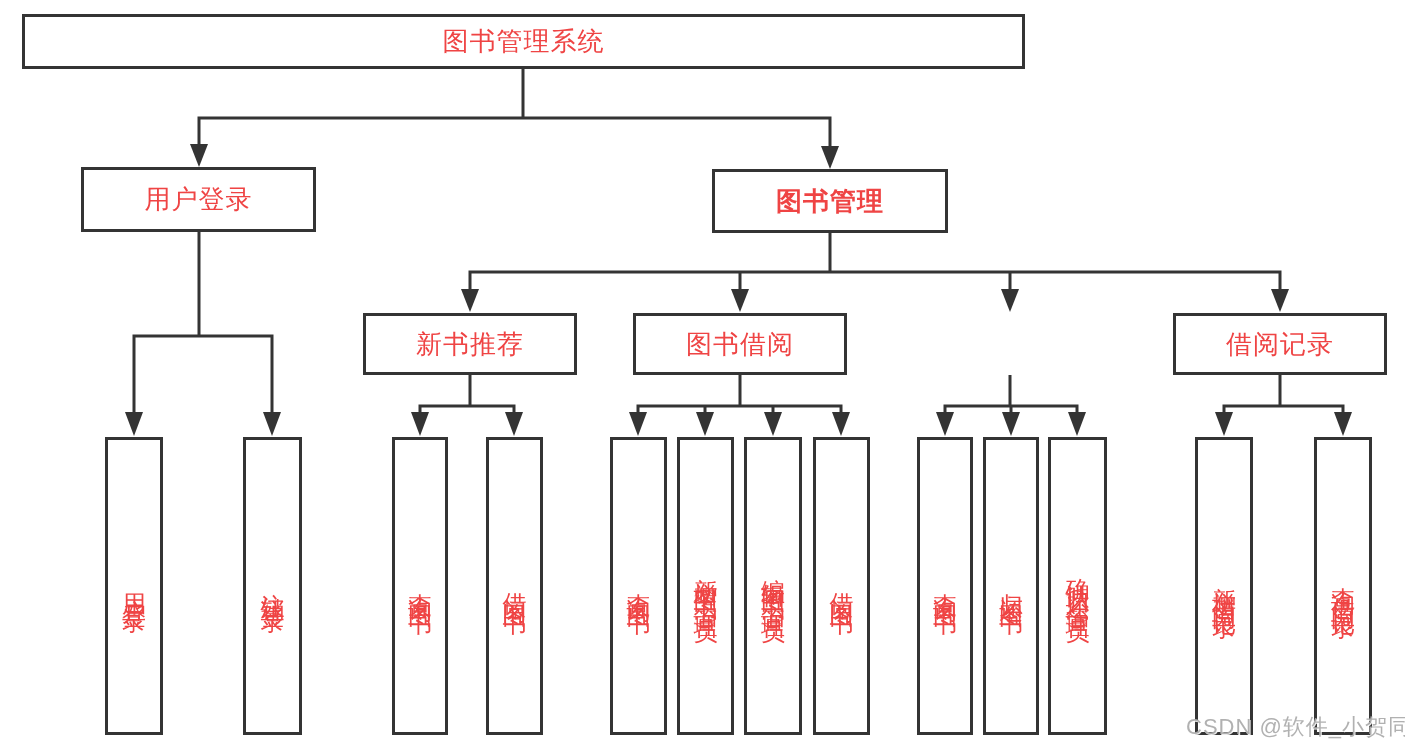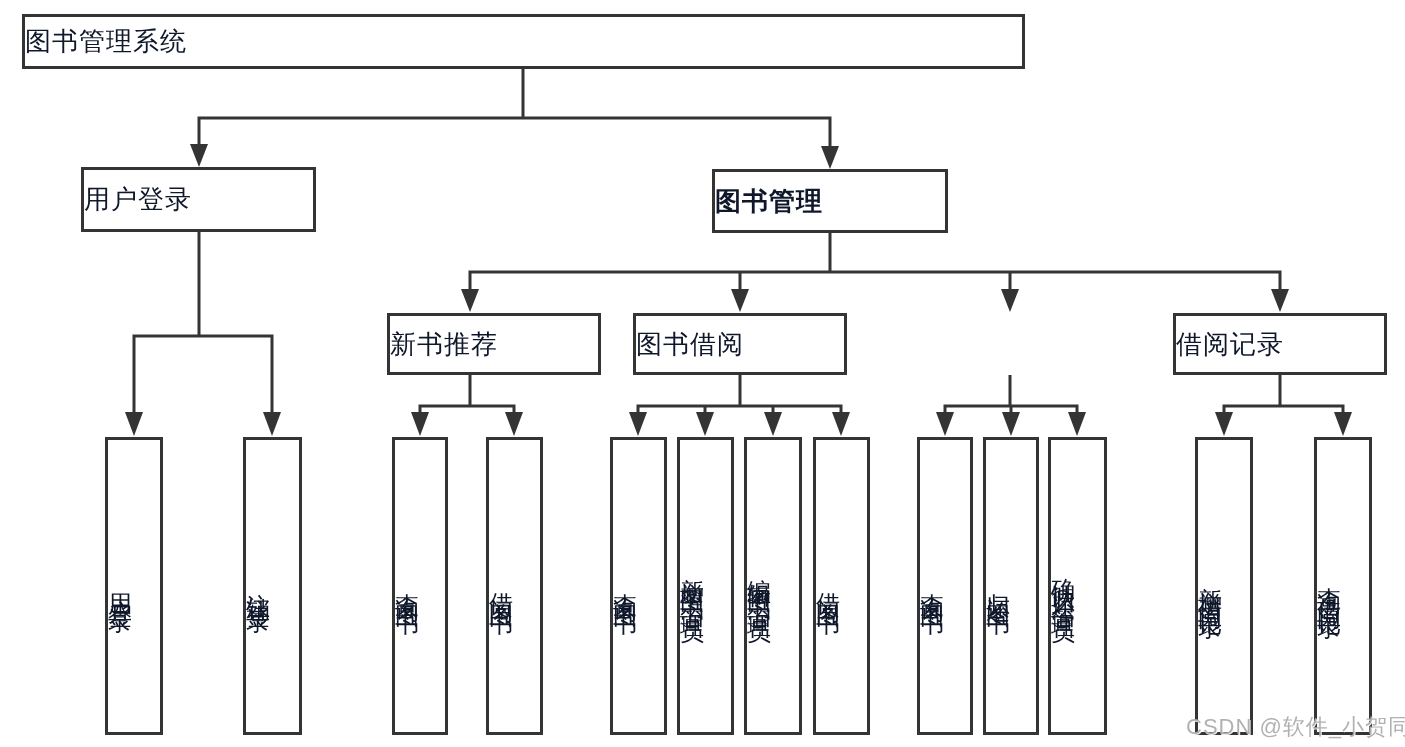--- a/index.html
+++ b/index.html
@@ -20,22 +20,22 @@
     left: 0; top: 0;
     width: 1405px; height: 747px;
   }
   .node {
     position: absolute;
     box-sizing: border-box;
     border: 3px solid #343434;
     background: #ffffff;
     display: flex;
     align-items: center;
-    justify-content: flex-start;
-    color: #0f172a;
+    justify-content: center;
+    color: #ef4444;
   }
   .node.h .lbl {
     font-size: 26px;
     letter-spacing: 1px;
     white-space: nowrap;
   }
   .node.leaf .lbl {
     writing-mode: vertical-rl;
     text-orientation: upright;
     font-size: 24px;
@@ -116,21 +116,21 @@
     <span class="lbl">图书管理系统</span>
   </div>
 
   <div class="node h" style="left:81px; top:167px; width:235px; height:65px;">
     <span class="lbl">用户登录</span>
   </div>
   <div class="node h" style="left:712px; top:169px; width:236px; height:64px;font-weight:bold;">
     <span class="lbl">图书管理</span>
   </div>
 
-  <div class="node h" style="left:363px; top:313px; width:214px; height:62px;margin-left:24px;">
+  <div class="node h" style="left:363px; top:313px; width:214px; height:62px;">
     <span class="lbl">新书推荐</span>
   </div>
   <div class="node h" style="left:633px; top:313px; width:214px; height:62px;">
     <span class="lbl">图书借阅</span>
   </div>
   <div class="node h" style="left:1173px; top:313px; width:214px; height:62px;">
     <span class="lbl">借阅记录</span>
   </div>
 
   <div class="node leaf" style="left:105px; top:437px; width:58px; height:298px;">

